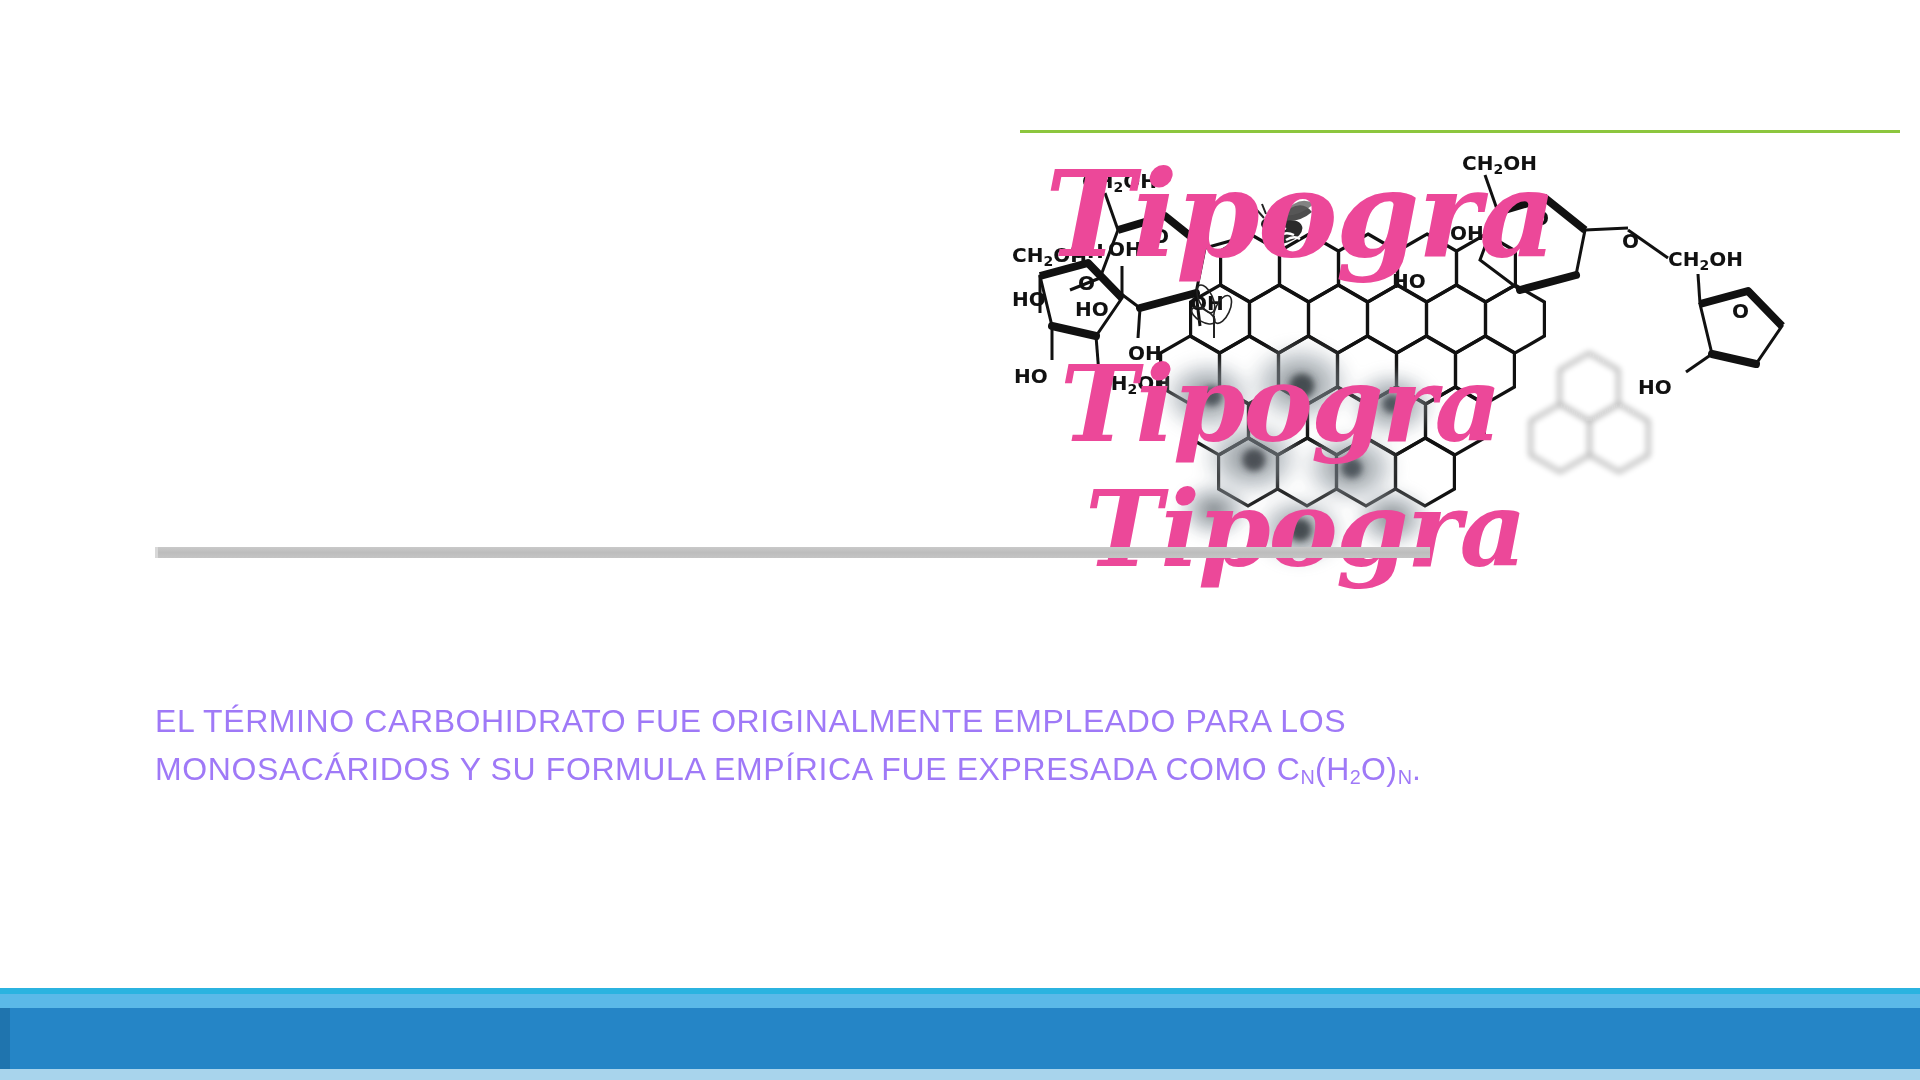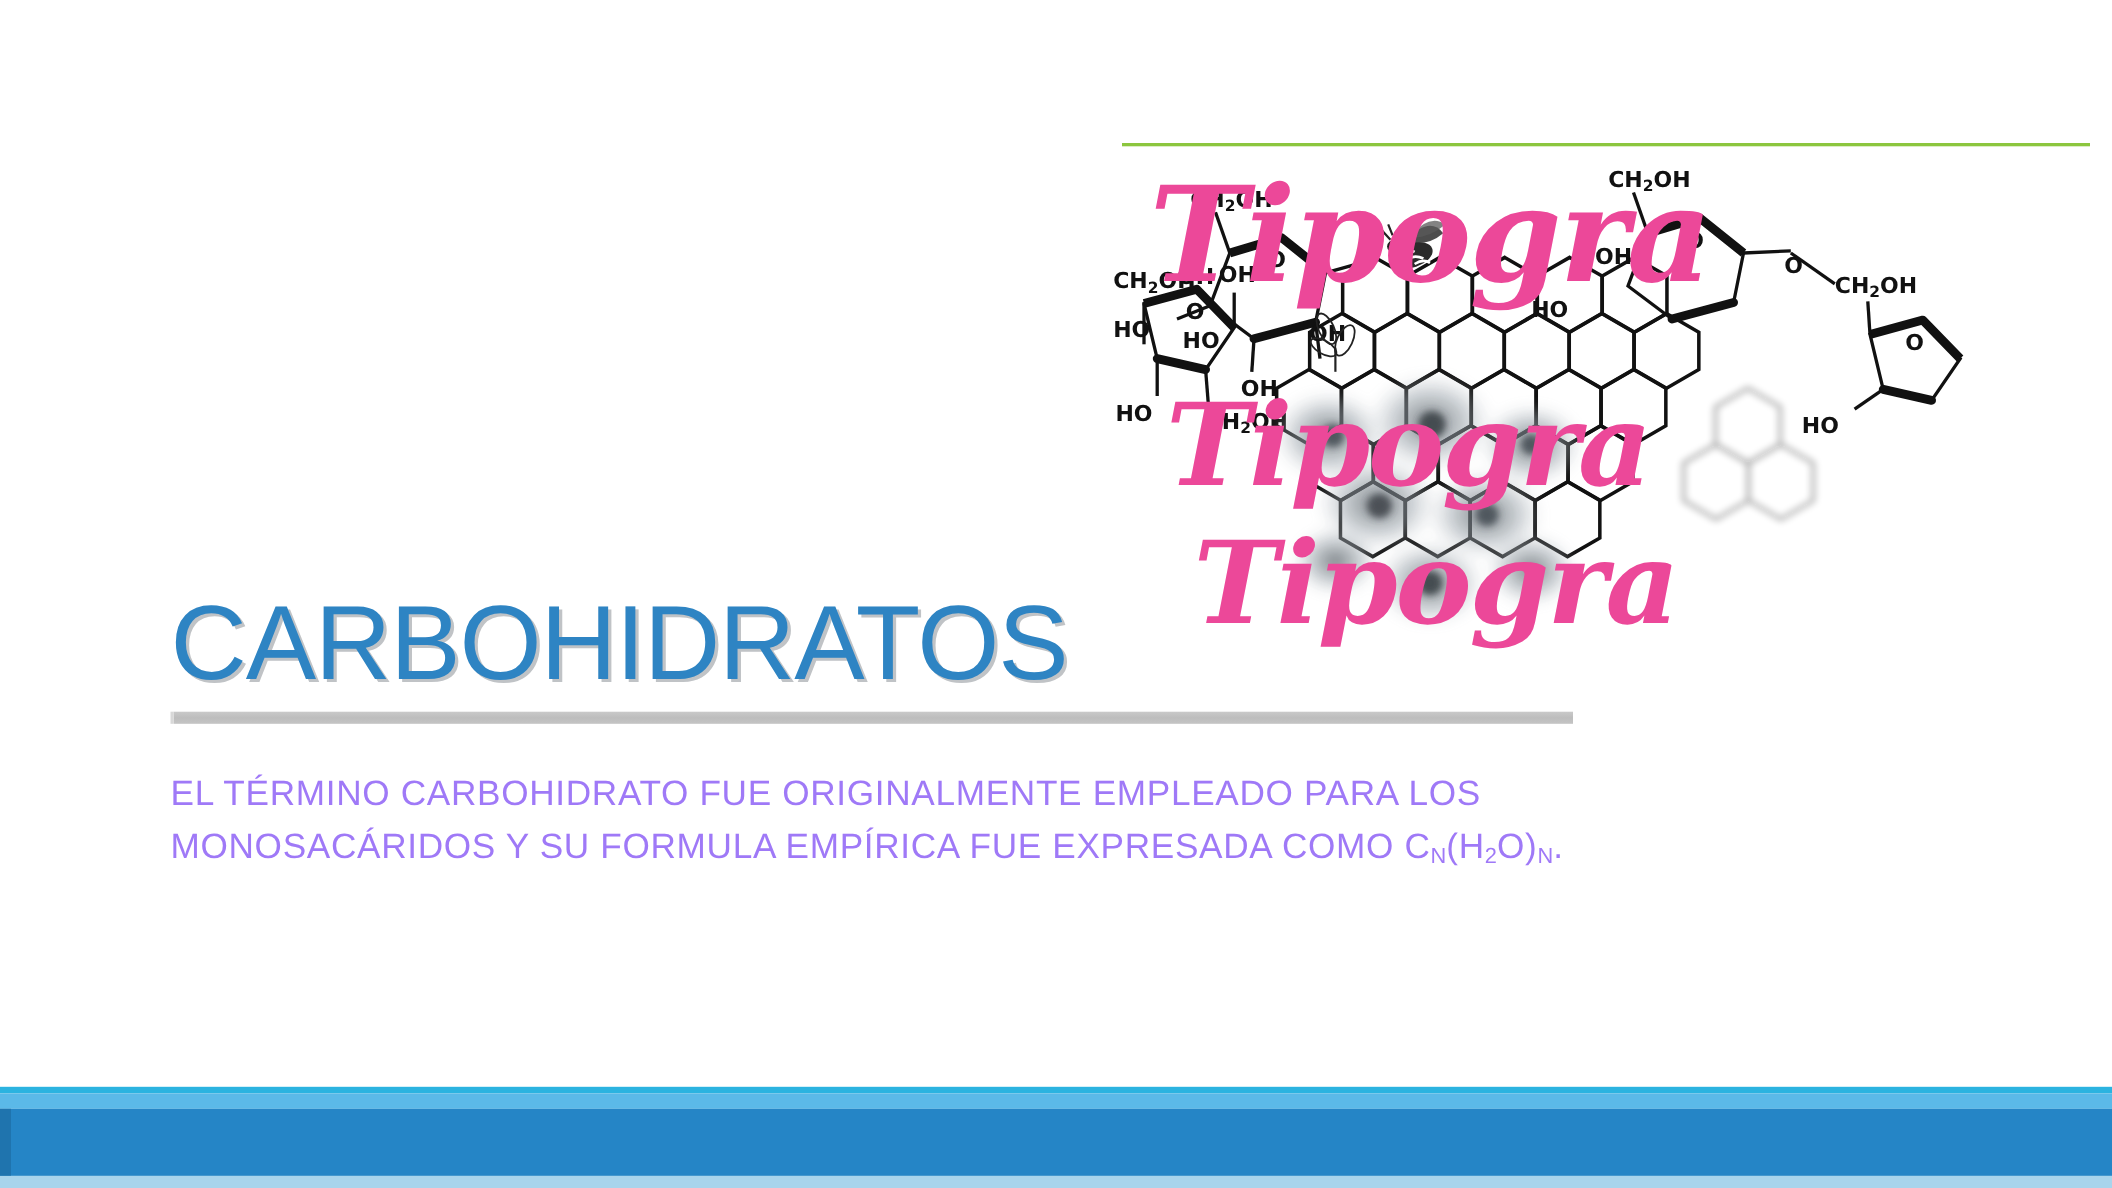--- a/index.html
+++ b/index.html
@@ -289,21 +289,20 @@
 
       <g opacity="0.35" filter="url(#soften)">
         <use href="#hex" x="560" y="300"></use>
         <use href="#hex" x="619" y="300"></use>
         <use href="#hex" x="589" y="249"></use>
       </g>
     </svg>
   </div>
 
   <div id="title-block">
-    <h1 id="slide-title">CARBOHIDRATOS</h1>
     <div id="title-rule"></div>
   </div>
 
   <p id="slide-subtitle">
     <span>EL TÉRMINO CARBOHIDRATO FUE ORIGINALMENTE EMPLEADO</span>
     <span>PARA LOS MONOSACÁRIDOS Y SU FORMULA EMPÍRICA FUE</span>
     <span>EXPRESADA COMO C</span><sub>n</sub><span>(H</span><sub>2</sub><span>O)</span><sub>n</sub><span>.</span>
   </p>
 
   <div id="footer">

